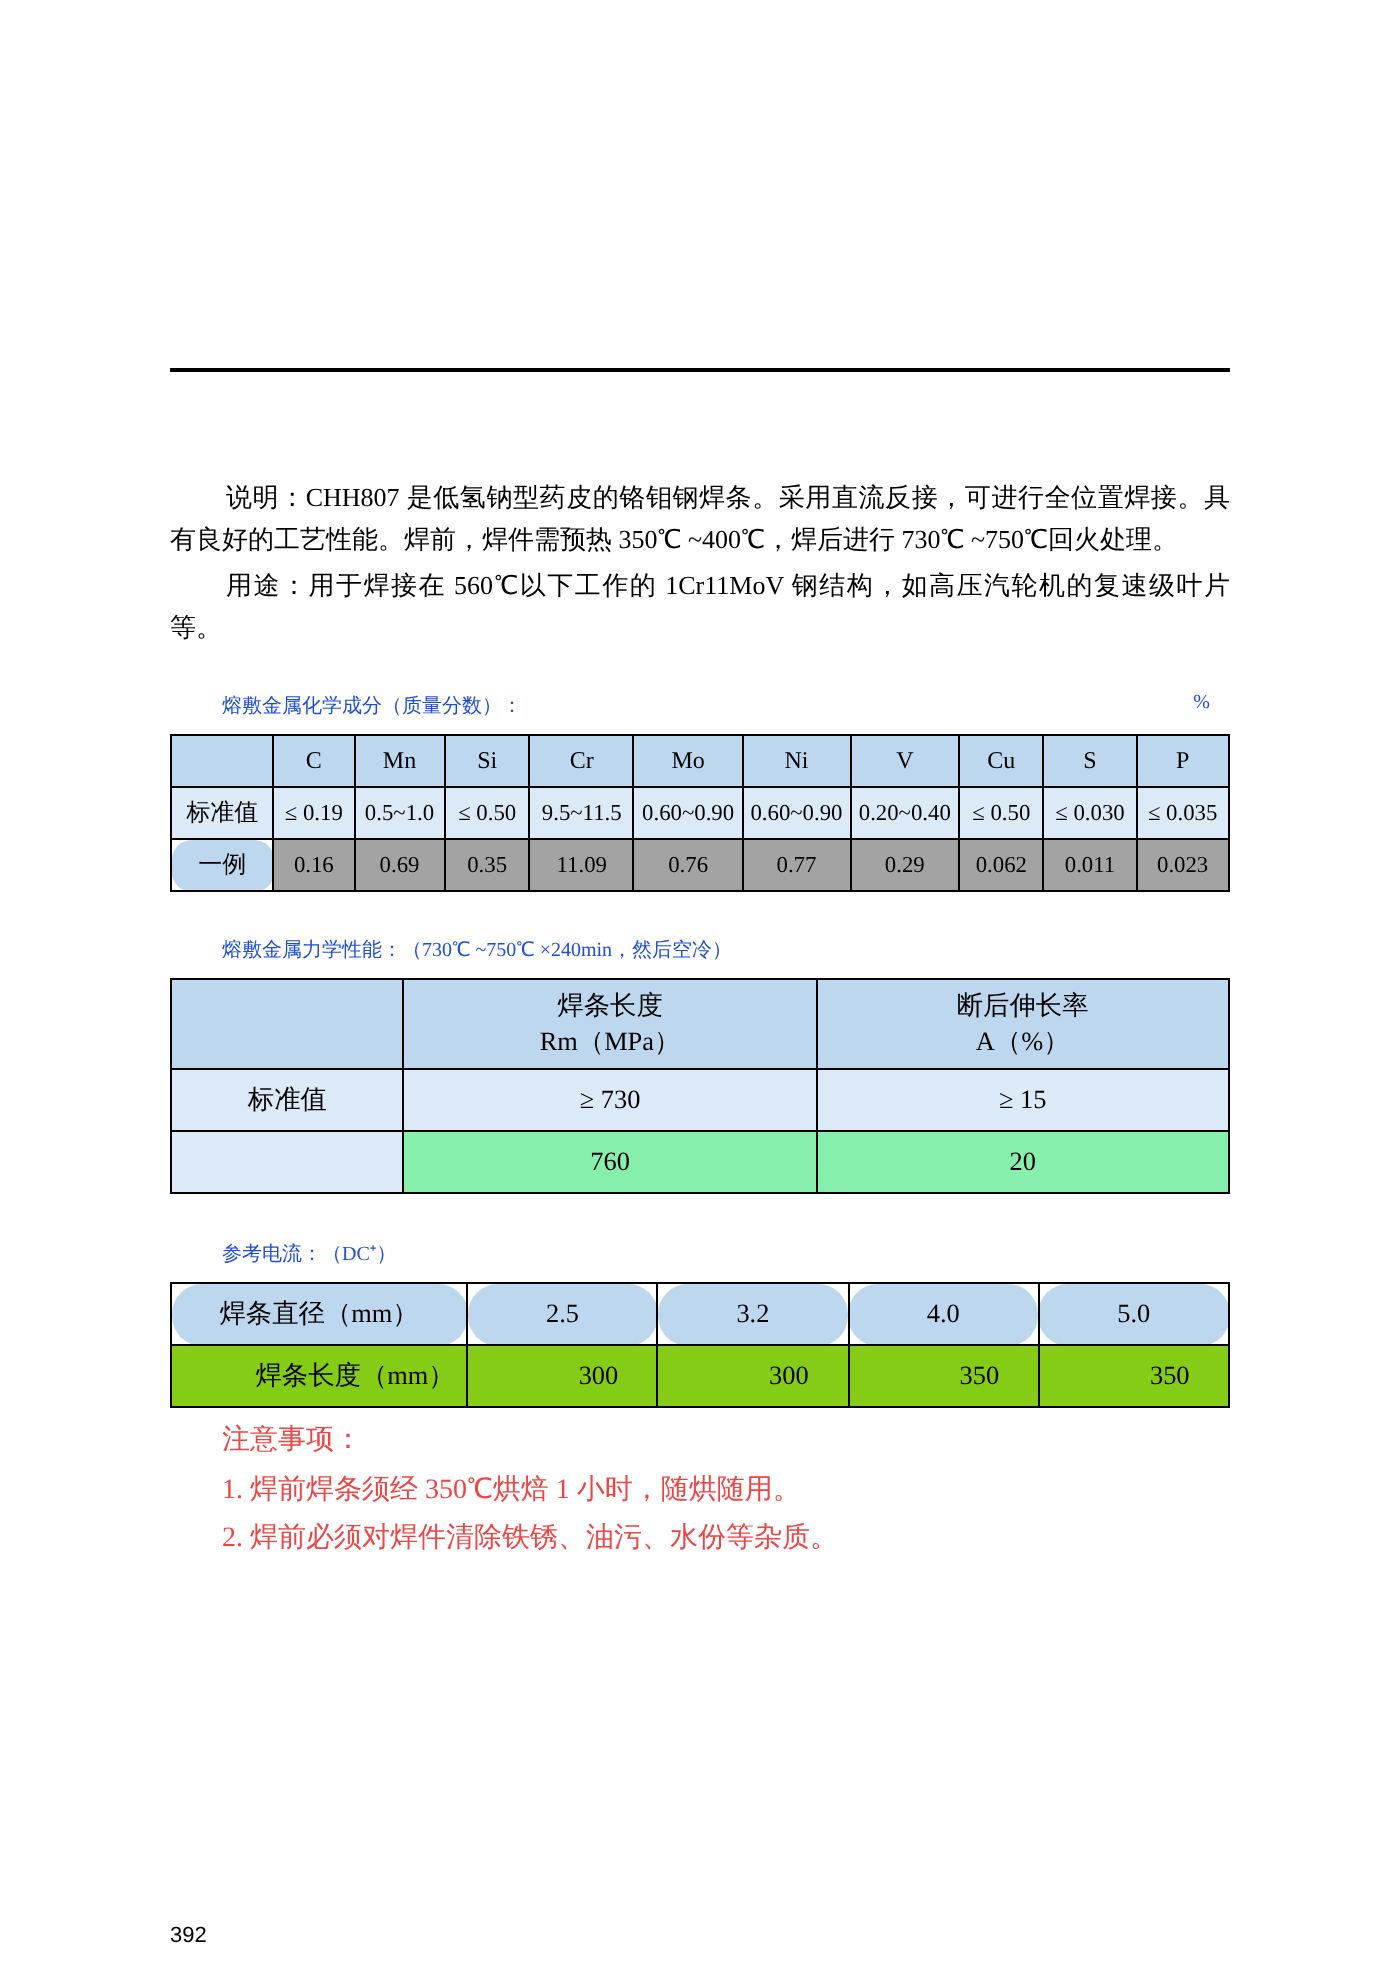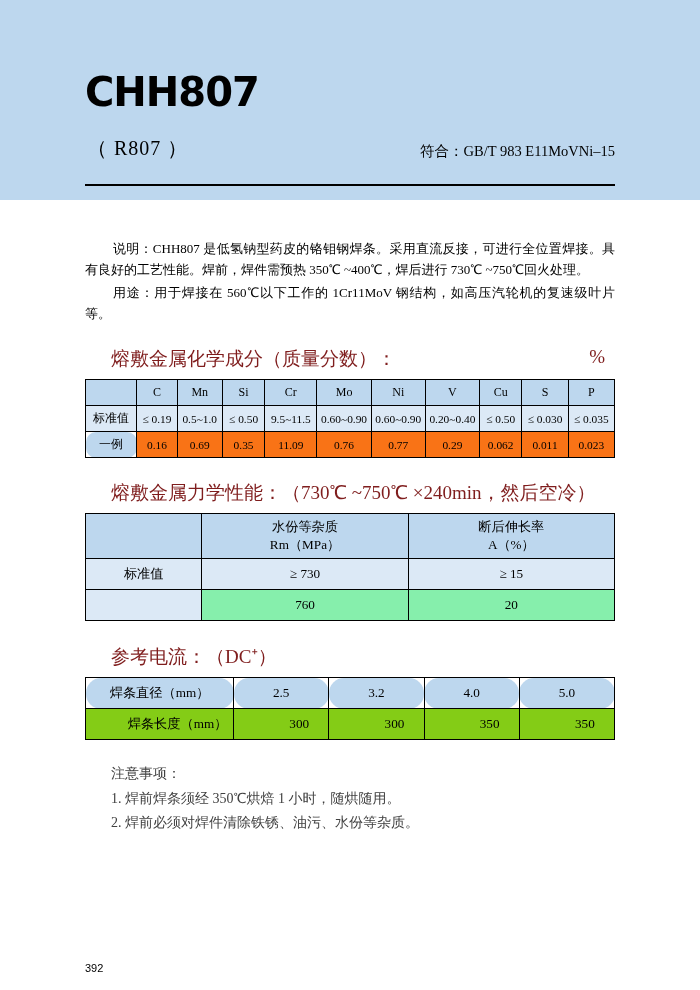--- a/index.html
+++ b/index.html
@@ -81,22 +81,22 @@
   }
   p.para {
     margin: 0 0 2px 0;
     font-size: 13px;
     line-height: 1.62;
     text-align: justify;
     text-indent: 28px;
     color: #000;
   }
   .section-title {
-    font-size: 19px;
-    color: #7f1d1d;
+    font-size: 10px;
+    color: #1d4ed8;
     margin: 22px 0 7px 26px;
     position: relative;
   }
   .section-title .pct {
     position: absolute;
     right: 10px;
     top: 0;
   }
   table.t {
     border-collapse: collapse;
@@ -123,21 +123,21 @@
     font-size: 12px;
   }
   #chem-table tr.std td {
     background: #dce9f6;
   }
   #chem-table td.rowlabel {
     background: #bdd7ee;
     font-size: 12px;
   }
   #chem-table tr.ex td {
-    background: #f97316;
+    background: #a3a3a3;
   }
   #chem-table tr.ex td.rowlabel {
     background: #bdd7ee;
     border-radius: 10px;
   }
   
   #mech-table td {
     height: 24px;
     font-size: 13.2px;
   }
@@ -165,23 +165,23 @@
     border-radius: 15px;
   }
   #cur-table tr.r1 td {
     background: #84cc16;
     padding-left: 37px;
   }
   #cur-table tr.r2 td {
     background: #bdd7ee;
   }
   .notes {
-    margin-top: 22px;
+    margin-top: 5px;
     font-size: 14px;
-    color: #404040;
+    color: #ef4444;
     line-height: 1.75;
   }
   .notes .nt-title {
     margin-left: 26px;
   }
   .notes .nt-item {
     margin-left: 26px;
   }
   .page-number {
     position: absolute;
@@ -191,27 +191,20 @@
     color: #000;
     font-family: "Liberation Sans", sans-serif;
   }
   .nowrap { white-space: nowrap; }
 </style>
 </head>
 <body>
 
 <div class="page">
 
-  <div class="header-band">
-    <div class="header-inner">
-      <div class="product-code">CHH807</div>
-      <div class="product-alt">（ R807 ）</div>
-      <div class="standard-ref">符合：GB/T 983 E11MoVNi–15</div>
-    </div>
-  </div>
   <div class="header-rule"></div>
 
   <div class="content">
 
     <p class="para">说明：CHH807 是低氢钠型药皮的铬钼钢焊条。采用直流反接，可进行全位置焊接。具有良好的工艺性能。焊前，焊件需预热 350℃ ~400℃，焊后进行 730℃ ~750℃回火处理。</p>
     <p class="para">用途：用于焊接在 560℃以下工作的 1Cr11MoV 钢结构，如高压汽轮机的复速级叶片等。</p>
 
     <div class="section-title">
       <span>熔敷金属化学成分（质量分数）：</span>
       <span class="pct">%</span>
@@ -279,21 +272,21 @@
         <col style="width:22%">
         <col style="width:39%">
         <col style="width:39%">
       </colgroup>
       <tbody>
         <tr class="hdr">
           <td>
             <span></span>
           </td>
           <td>
-            <div>水份等杂质</div>
+            <div>焊条长度</div>
             <div>Rm（MPa）</div>
           </td>
           <td>
             <div>断后伸长率</div>
             <div>A（%）</div>
           </td>
         </tr>
         <tr class="std">
           <td class="rowlabel">标准值</td>
           <td>≥ 730</td>

